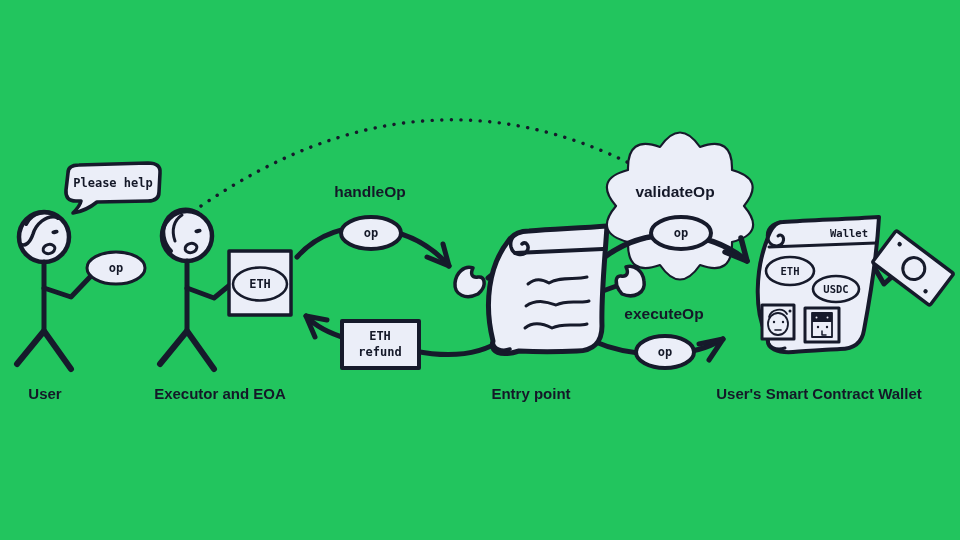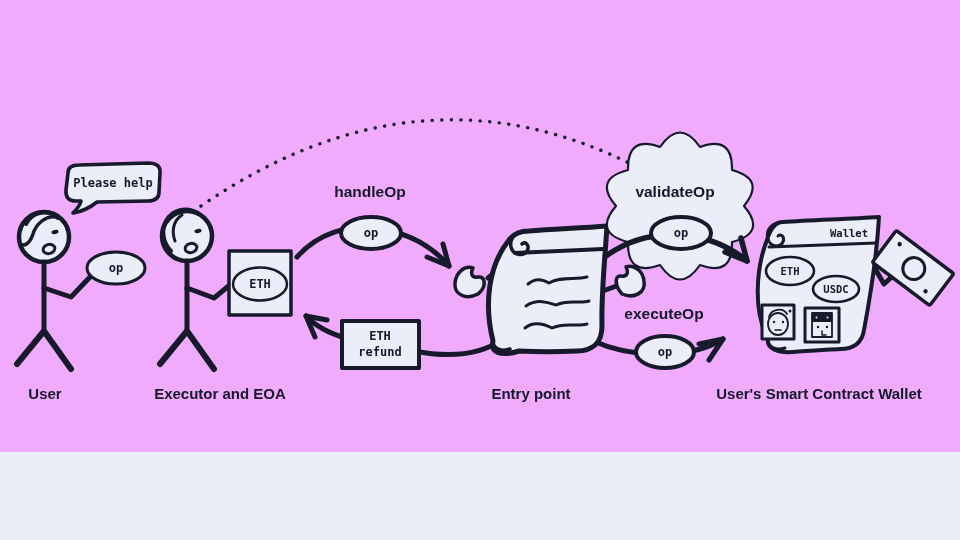--- a/index.html
+++ b/index.html
@@ -1,17 +1,17 @@
 <!DOCTYPE html>
 <html><head>
 <meta charset="utf-8">
 <style>
   html,body{margin:0;padding:0;}
   body{background:#ebeef8;font-family:"Liberation Sans",sans-serif;}
-  .canvas{position:relative;width:960px;height:452px;background:#f0abfc;overflow:hidden;}
+  .canvas{position:relative;width:960px;height:540px;background:#22c55e;overflow:hidden;}
   svg{display:block;}
   .ink-stroke{stroke:#161a2b;fill:none;stroke-linecap:round;stroke-linejoin:round;}
   .ink-fill{fill:#161a2b;}
   .bg-fill{fill:#ebeef8;}
   .t-label{font-family:"Liberation Sans",sans-serif;font-weight:bold;font-size:15px;fill:#141828;text-anchor:middle;}
   .t-title{font-family:"Liberation Sans",sans-serif;font-weight:bold;font-size:15.5px;fill:#141828;text-anchor:middle;}
   .t-mono{font-family:"DejaVu Sans Mono","Liberation Mono",monospace;font-weight:bold;font-size:12px;fill:#141828;text-anchor:middle;}
   .t-mono-sm{font-family:"DejaVu Sans Mono","Liberation Mono",monospace;font-weight:bold;font-size:10.5px;fill:#141828;text-anchor:middle;}
 </style>
 </head>

